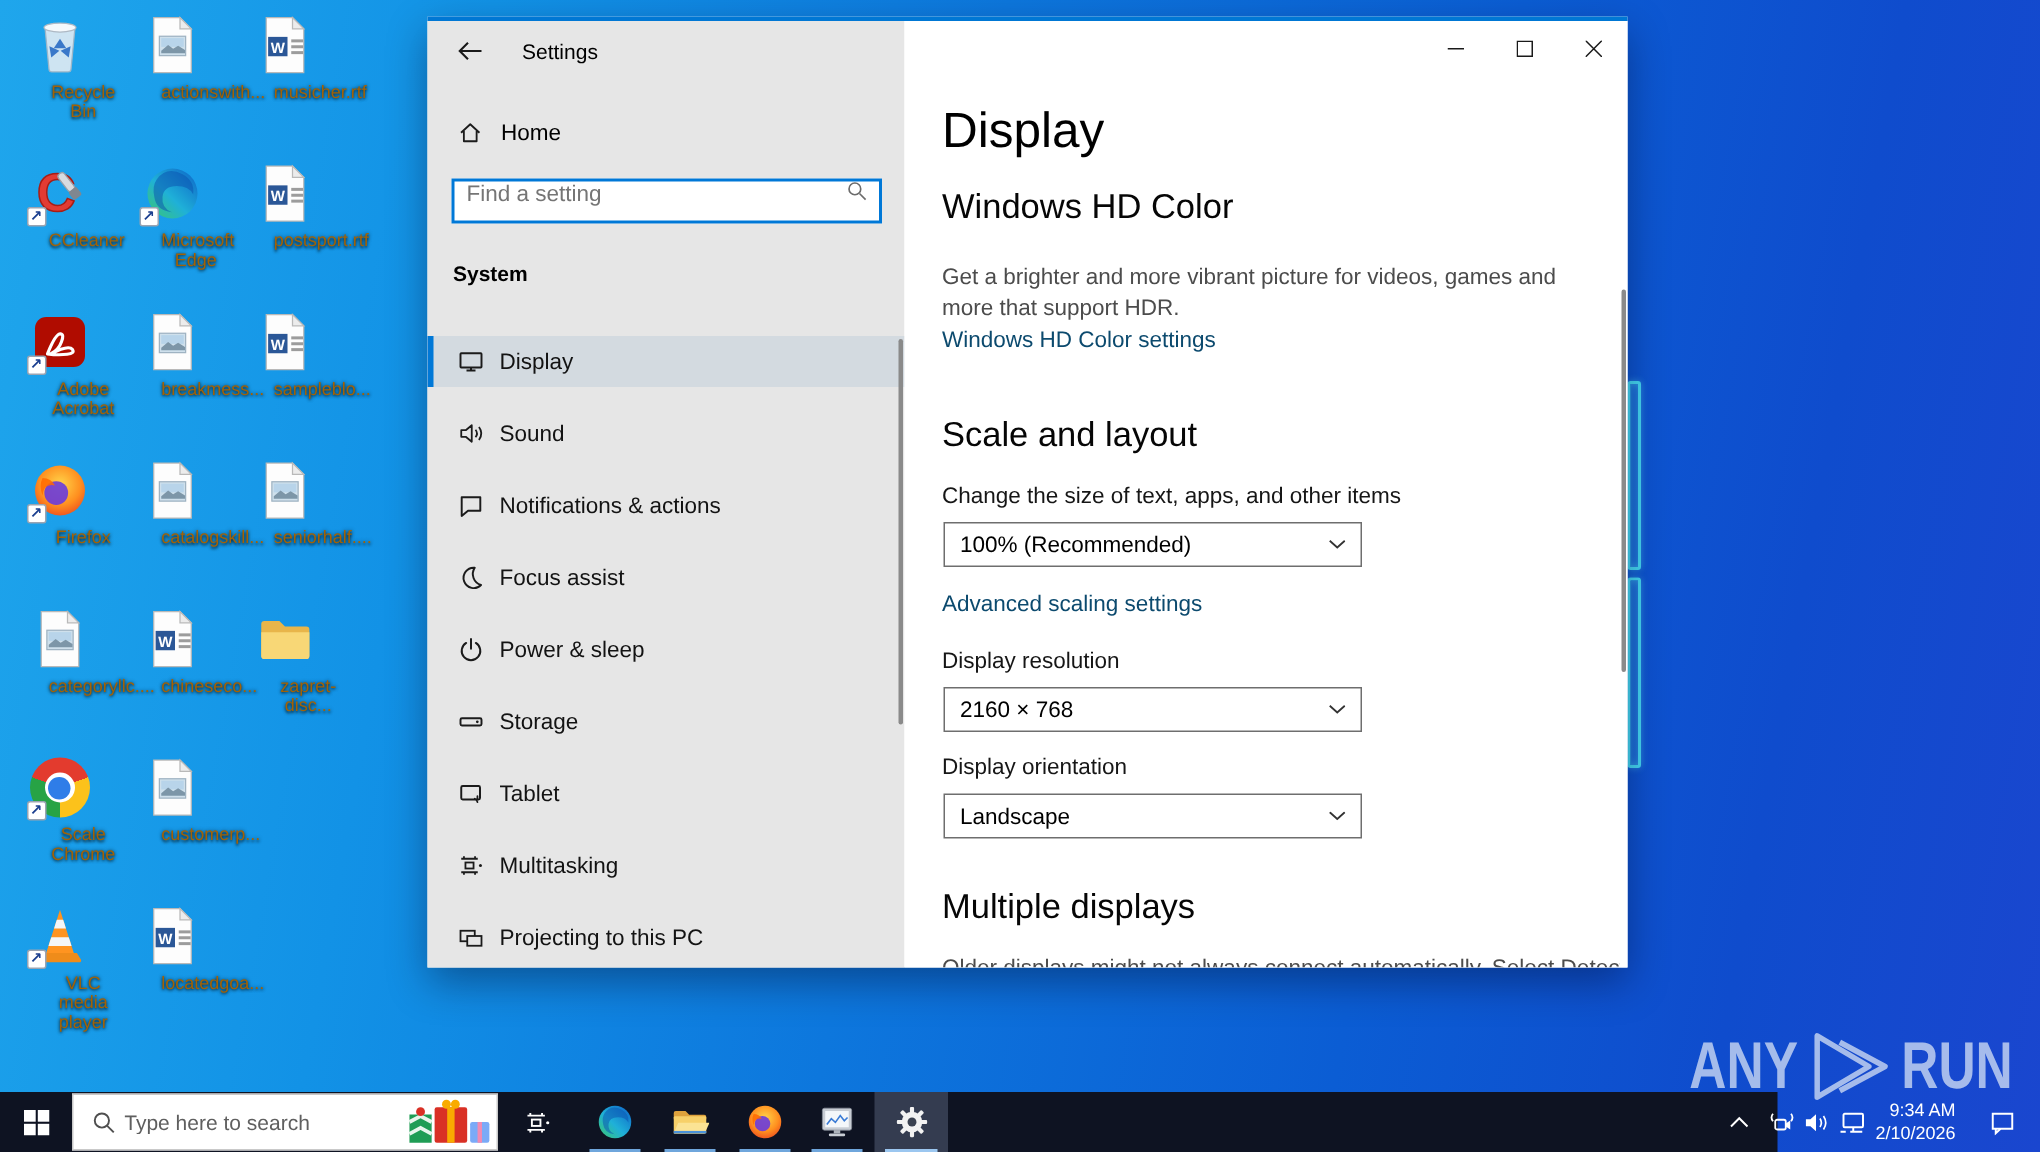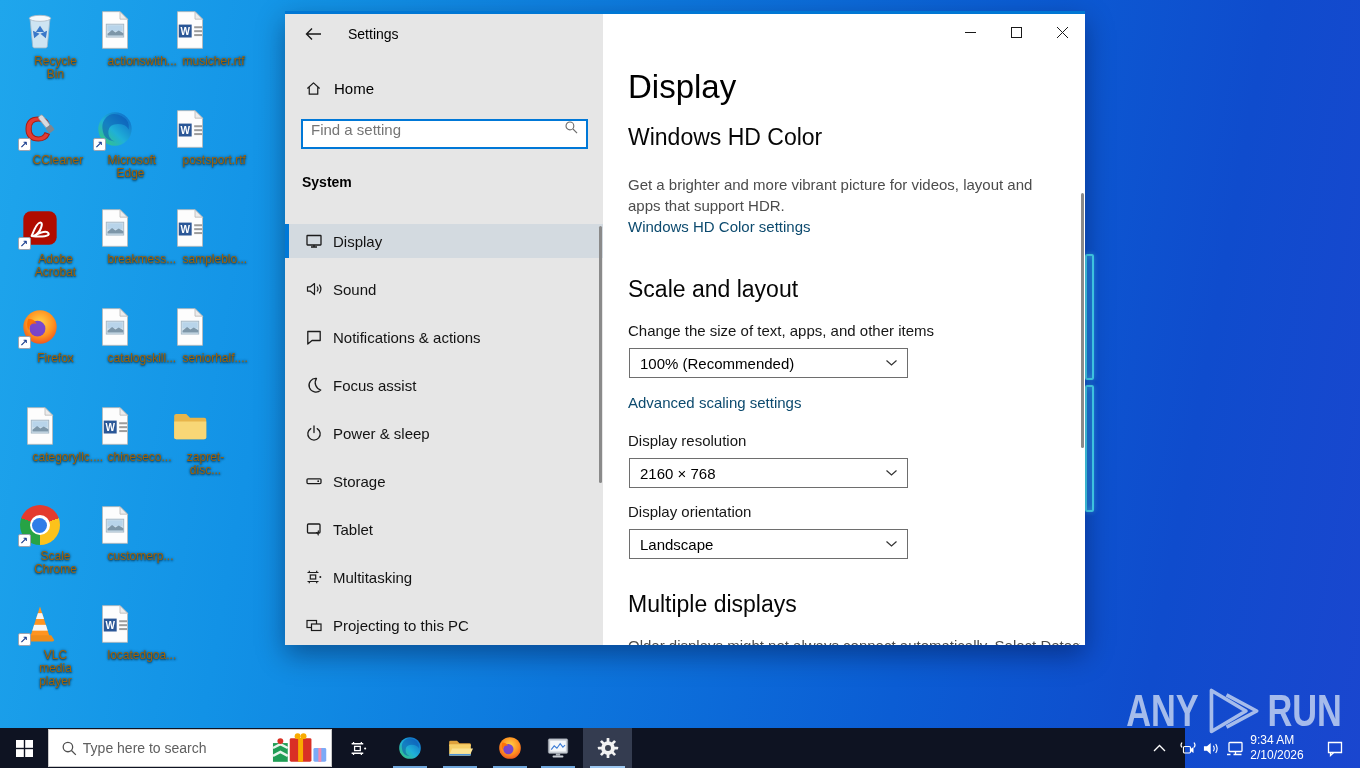--- a/index.html
+++ b/index.html
@@ -76,21 +76,21 @@
   
   .taskbar { position:absolute; left:0; bottom:0; width:1185px; height:40px; background:#0e1322; z-index:6; }
   .tb-cell { position:absolute; top:0; bottom:0; display:flex; align-items:center; justify-content:center; }
   .tb-under { position:absolute; left:7px; right:7px; bottom:0; height:2.5px; background:#6fa6dc; }
   .tb-search { position:absolute; left:48px; top:1px; bottom:1px; width:284px; background:#fff;
     display:flex; align-items:center; border:1px solid #c9c9c9; }
   .tb-search input { flex:1; border:none; outline:none; font-size:14px; color:#444; padding:0 6px;
     font-family:inherit; background:transparent; }
   .tb-search input::placeholder { color:#5f5f5f; }
   .tb-search .mag { margin-left:13px; }
-  .tb-clock { line-height:15px; font-size:12px; color:#fff; text-align:left; }
+  .tb-clock { line-height:15px; font-size:12px; color:#fff; text-align:right; }
   .sel-cell { background:rgba(150,170,200,.28); }
 </style>
 </head>
 <body>
 
 <svg width="0" height="0" style="position:absolute">
   <defs>
     <linearGradient id="egrad" x1="0" y1="1" x2="1" y2="0">
       <stop offset="0" stop-color="#3cc76f"></stop>
         <stop offset=".45" stop-color="#1fb0d8"></stop>
@@ -477,21 +477,21 @@
       <div class="win-btn">
         <svg width="11" height="11" viewBox="0 0 11 11">
             <path d="M0 0 L11 11 M11 0 L0 11" stroke="#1a1a1a" stroke-width="1"></path>
           </svg>
       </div>
     </div>
 
     <div class="page-title">Display</div>
 
     <div class="h2" style="top:110px">Windows HD Color</div>
-    <div class="body-txt" style="top:160px">Get a brighter and more vibrant picture for videos, layout and apps that support HDR.</div>
+    <div class="body-txt" style="top:160px">Get a brighter and more vibrant picture for videos, games and more that support HDR.</div>
     <div class="lnk" style="top:204px">Windows HD Color settings</div>
 
     <div class="h2" style="top:262px">Scale and layout</div>
     <div class="lab" style="top:308px">Change the size of text, apps, and other items</div>
     <div class="dd" style="top:334px">
       <span>100% (Recommended)</span>
       <svg width="11" height="6" viewBox="0 0 11 6">
           <polyline points="0.5,0.5 5.5,5 10.5,0.5" fill="none" stroke="#333" stroke-width="1.2"></polyline>
         </svg>
     </div>

